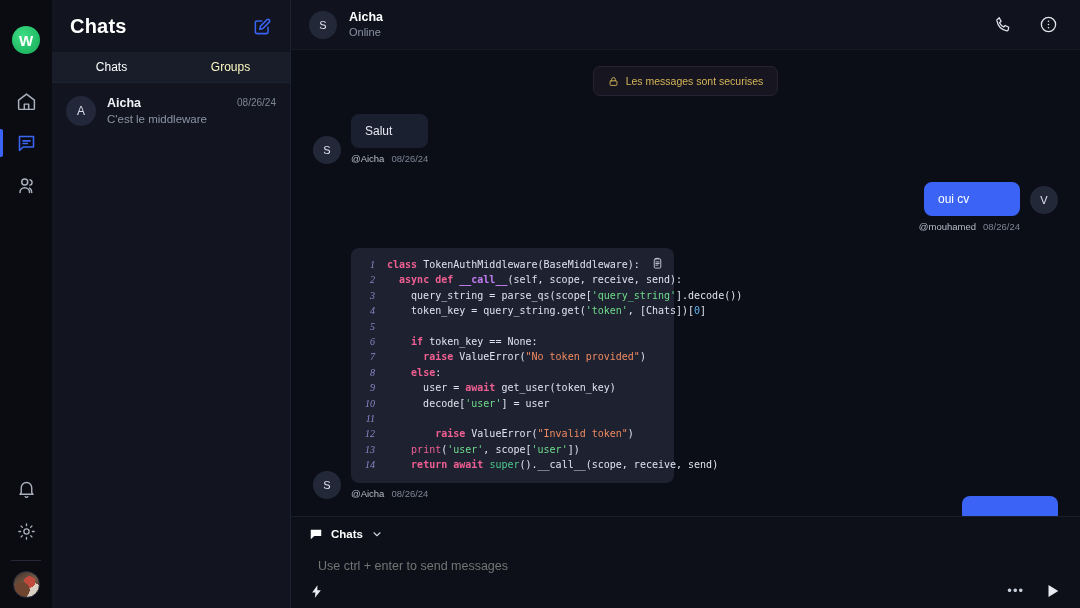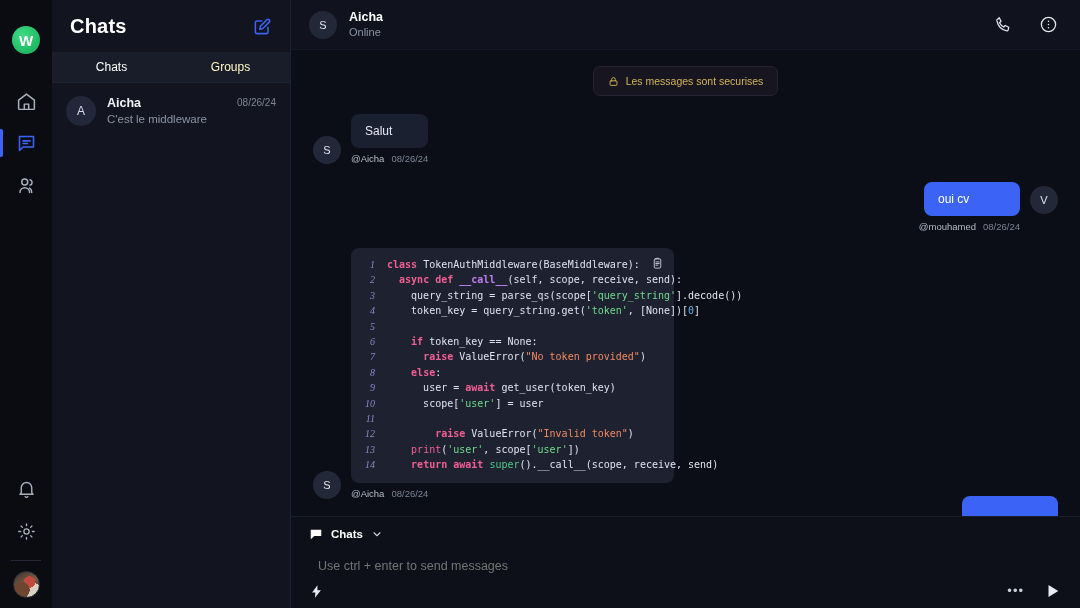--- a/index.html
+++ b/index.html
@@ -319,27 +319,27 @@
       </div>
 
       <div class="msg" style="margin-top:16px;">
         <div class="msg-av">S</div>
         <div class="bubble-col">
           <div class="code-wrap">
             <div class="code" id="code-block">
                 <div class="cline"><span class="ln">1</span><span><span class="kw">class</span> <span class="ctxt">TokenAuthMiddleware(BaseMiddleware):</span></span></div>
                 <div class="cline"><span class="ln">2</span><span><span class="ctxt">  </span><span class="kw">async def</span> <span class="kw2">__call__</span><span class="ctxt">(self, scope, receive, send):</span></span></div>
                 <div class="cline"><span class="ln">3</span><span><span class="ctxt">    query_string = parse_qs(scope[</span><span class="str">'query_string'</span><span class="ctxt">].decode())</span></span></div>
-                <div class="cline"><span class="ln">4</span><span><span class="ctxt">    token_key = query_string.get(</span><span class="str">'token'</span><span class="ctxt">, [None])[</span><span class="num">0</span><span class="ctxt">]</span></span></div>
+                <div class="cline"><span class="ln">4</span><span><span class="ctxt">    token_key = query_string.get(</span><span class="str">'token'</span><span class="ctxt">, [Chats])[</span><span class="num">0</span><span class="ctxt">]</span></span></div>
                 <div class="cline"><span class="ln">5</span></div>
                 <div class="cline"><span class="ln">6</span><span><span class="ctxt">    </span><span class="kw">if</span><span class="ctxt"> token_key == None:</span></span></div>
                 <div class="cline"><span class="ln">7</span><span><span class="ctxt">      </span><span class="kw">raise</span><span class="ctxt"> ValueError(</span><span class="str2">"No token provided"</span><span class="ctxt">)</span></span></div>
                 <div class="cline"><span class="ln">8</span><span><span class="ctxt">    </span><span class="kw">else</span><span class="ctxt">:</span></span></div>
                 <div class="cline"><span class="ln">9</span><span><span class="ctxt">      user = </span><span class="kw">await</span><span class="ctxt"> get_user(token_key)</span></span></div>
-                <div class="cline"><span class="ln">10</span><span><span class="ctxt">      scope[</span><span class="str">'user'</span><span class="ctxt">] = user</span></span></div>
+                <div class="cline"><span class="ln">10</span><span><span class="ctxt">      decode[</span><span class="str">'user'</span><span class="ctxt">] = user</span></span></div>
                 <div class="cline"><span class="ln">11</span></div>
                 <div class="cline"><span class="ln">12</span><span><span class="ctxt">        </span><span class="kw">raise</span><span class="ctxt"> ValueError(</span><span class="str2">"Invalid token"</span><span class="ctxt">)</span></span></div>
                 <div class="cline"><span class="ln">13</span><span><span class="ctxt">    </span><span class="fn">print</span><span class="ctxt">(</span><span class="str">'user'</span><span class="ctxt">, scope[</span><span class="str">'user'</span><span class="ctxt">])</span></span></div>
                 <div class="cline"><span class="ln">14</span><span><span class="ctxt">    </span><span class="kw">return await</span> <span class="grn">super</span><span class="ctxt">().__call__(scope, receive, send)</span></span></div>
               </div>
             <div class="code-copy">
               <svg width="13" height="13" viewBox="0 0 24 24" fill="none" stroke="currentColor" stroke-width="1.7" stroke-linecap="round" stroke-linejoin="round">
                 <rect x="6" y="3.5" width="12" height="17" rx="2"></rect>
                 <path d="M9.5 3.5V2.5h5v1"></path>
                 <path d="M9 9h6M9 12h6M9 15h4"></path>

